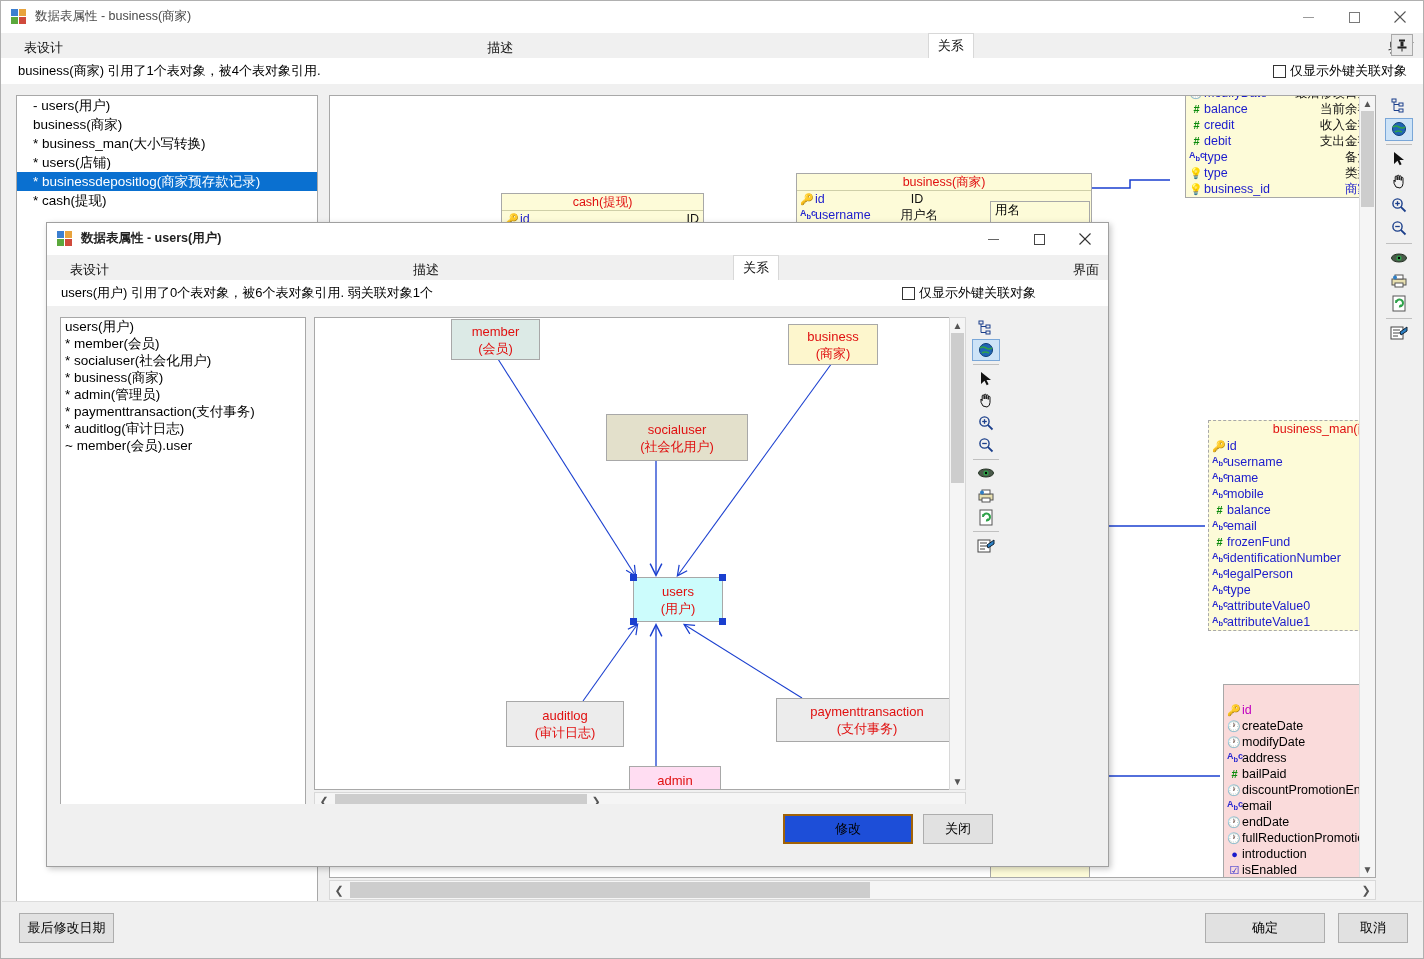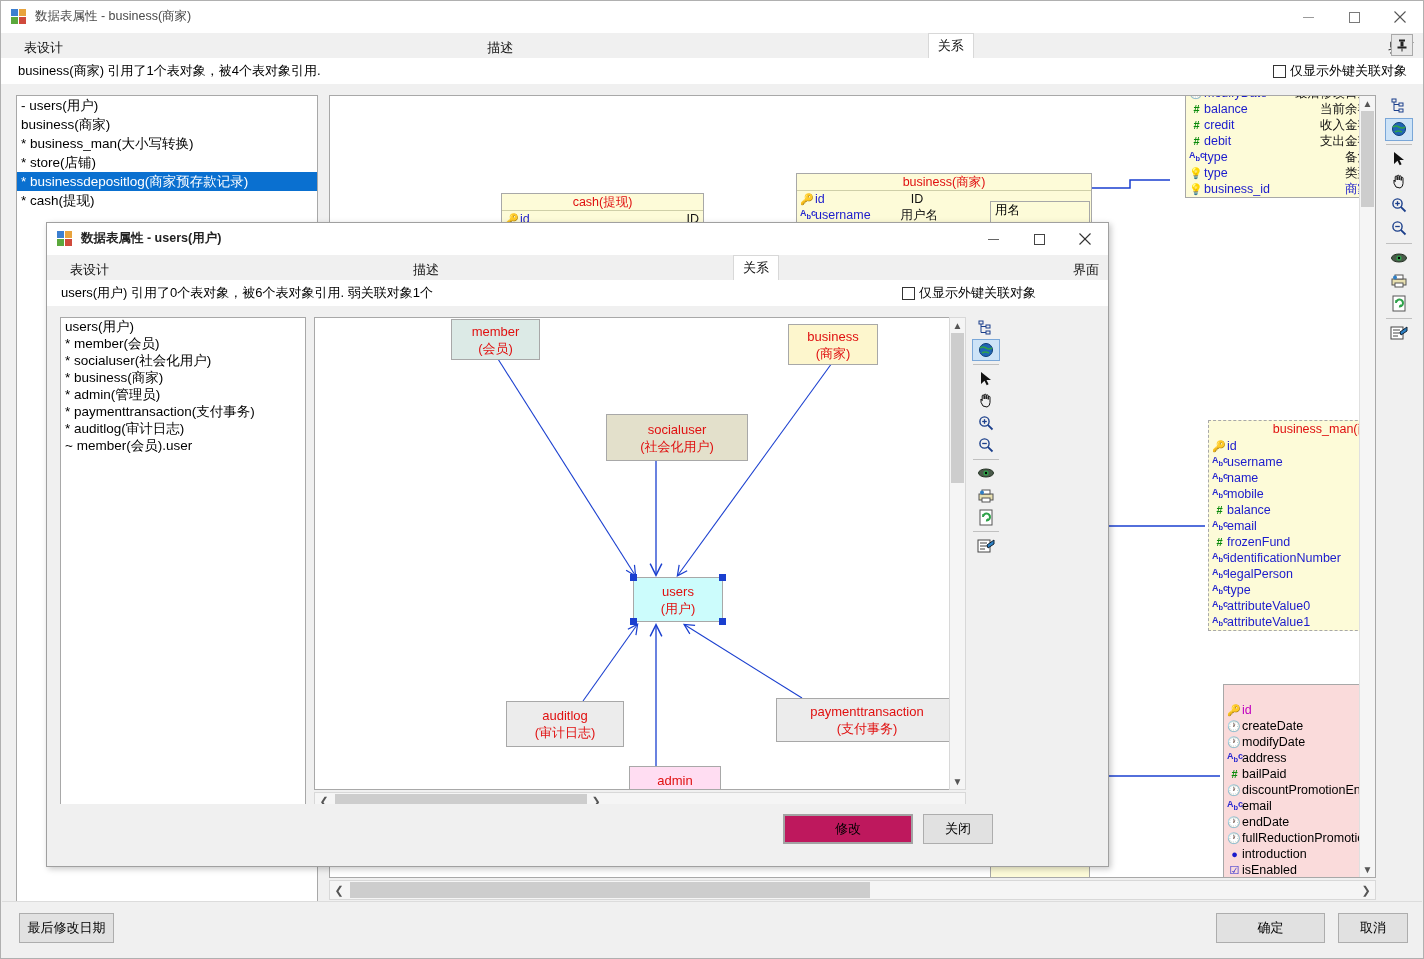--- a/index.html
+++ b/index.html
@@ -98,21 +98,21 @@
   }
 
   
   #main-tree {
     position: absolute; left: 14px; top: 2px;
     width: 302px; height: 812px;
     background: #ffffff; border: 1px solid #a8a8a8;
     overflow: hidden;
     font-size: 13.5px;
   }
-  #main-tree .row { height: 19px; line-height: 19px; padding-left: 4px; white-space: nowrap; color: #000; }
+  #main-tree .row { height: 19px; line-height: 19px; padding-left: 16px; white-space: nowrap; color: #000; }
   #main-tree .row.selected { background: #0a70d0; color: #ffffff; }
 
   
   #main-canvas {
     position: absolute; left: 327px; top: 2px; right: 46px; bottom: 22px;
     background: #ffffff; border: 1px solid #a8a8a8;
     overflow: hidden;
   }
   #main-hscroll {
     position: absolute; left: 327px; right: 46px; bottom: 0px; height: 20px;
@@ -201,21 +201,21 @@
   }
   .handle { position:absolute; width:7px; height:7px; background:#1a3fcf; }
 
   .dlg-footer {
     position:absolute; left:0; right:0; bottom:0; height:62px; background:#f0f0f0;
   }
   .btn {
     background:#e1e1e1; border:1px solid #adadad; font-size:13px; color:#000;
     display:flex; align-items:center; justify-content:center;
   }
-  .btn.primary { border:2px solid #a3a3a3; background:#be185d; }
+  .btn.primary { border:2px solid #a16207; background:#1d4ed8; }
 
   .main-footer {
     position:absolute; left:1px; right:1px; bottom:1px; height:56px; background:#f0f0f0;
     border-top: 1px solid #dcdcdc;
   }
 
   svg.icn { display:block; }
 </style>
 </head>
 <body>
@@ -272,21 +272,21 @@
       <span>仅显示外键关联对象</span>
     </span>
   </div>
 
   <div class="body-area">
 
     <div id="main-tree">
       <div class="row"> - users(用户)</div>
       <div class="row">business(商家)</div>
       <div class="row"> * business_man(大小写转换)</div>
-      <div class="row"> * store(店铺)</div>
+      <div class="row"> * users(店铺)</div>
       <div class="row selected"> * businessdepositlog(商家预存款记录)</div>
       <div class="row"> * cash(提现)</div>
     </div>
 
     <div id="main-canvas">
 
       <div class="ertable" style="left:171px; top:97px; width:203px;">
         <div class="ertitle">cash(提现)</div>
         <div class="erfield">
           <span class="ficon">🔑</span>
@@ -579,21 +579,21 @@
             <line x1="3" y1="8" x2="10" y2="8" stroke="#444"></line>
             <line x1="3" y1="11" x2="8" y2="11" stroke="#444"></line>
             <path d="M10 7 L17 2 L17 6 L11 10 Z" fill="#2a7fc4" stroke="#123"></path>
           </svg>
       </div>
     </div>
   </div>
 
   <div class="main-footer">
     <div class="btn" style="position:absolute;left:17px;top:11px;width:95px;height:30px;">最后修改日期</div>
-    <div class="btn" style="position:absolute;right:97px;top:11px;width:109px;height:30px;">确定</div>
+    <div class="btn" style="position:absolute;right:97px;top:11px;width:120px;height:30px;">确定</div>
     <div class="btn" style="position:absolute;right:14px;top:11px;width:70px;height:30px;">取消</div>
   </div>
 </div>
 
 <div id="dlg">
 
   <div class="titlebar">
     <span class="app-icon">
       <span class="q1"></span>
         <span class="q2"></span>

